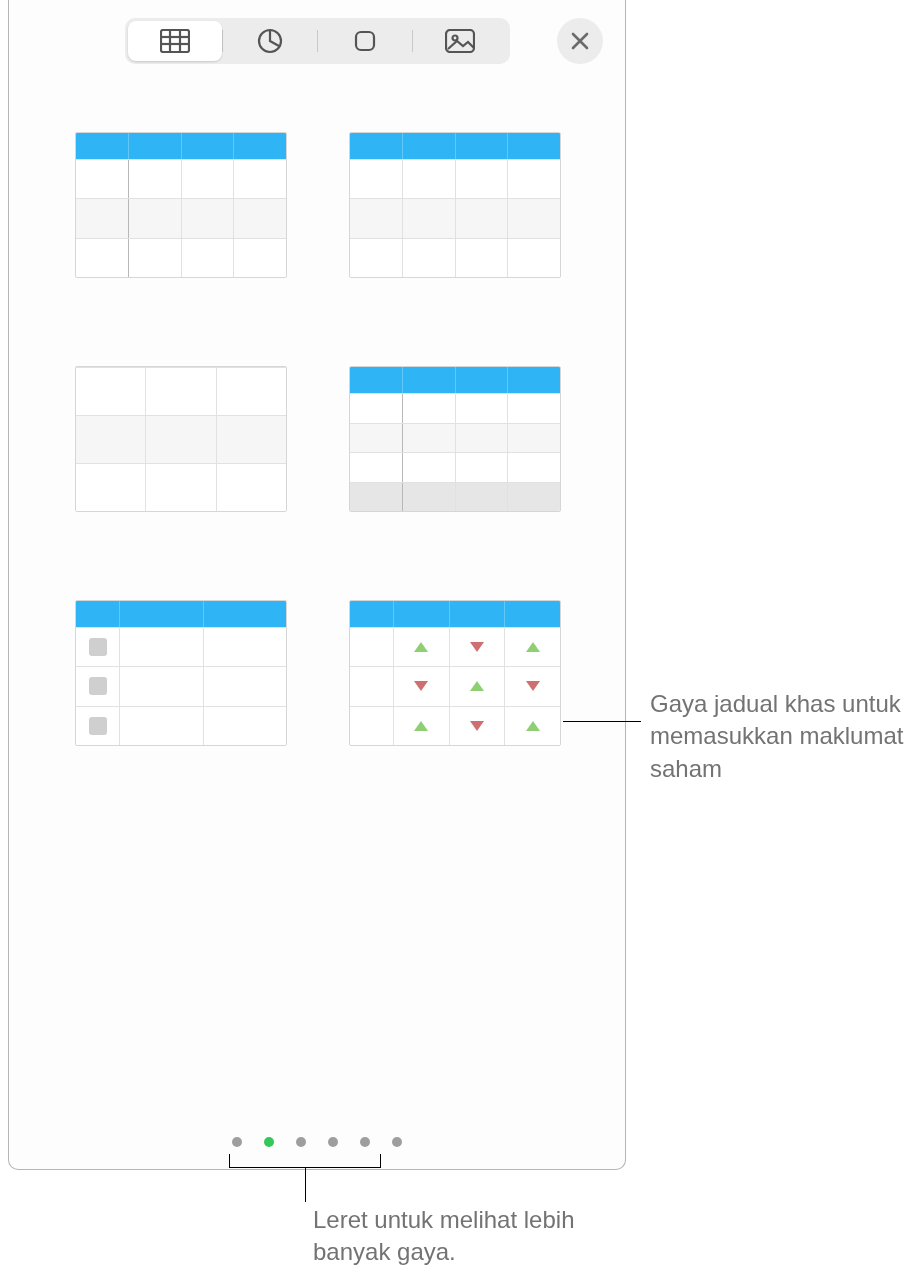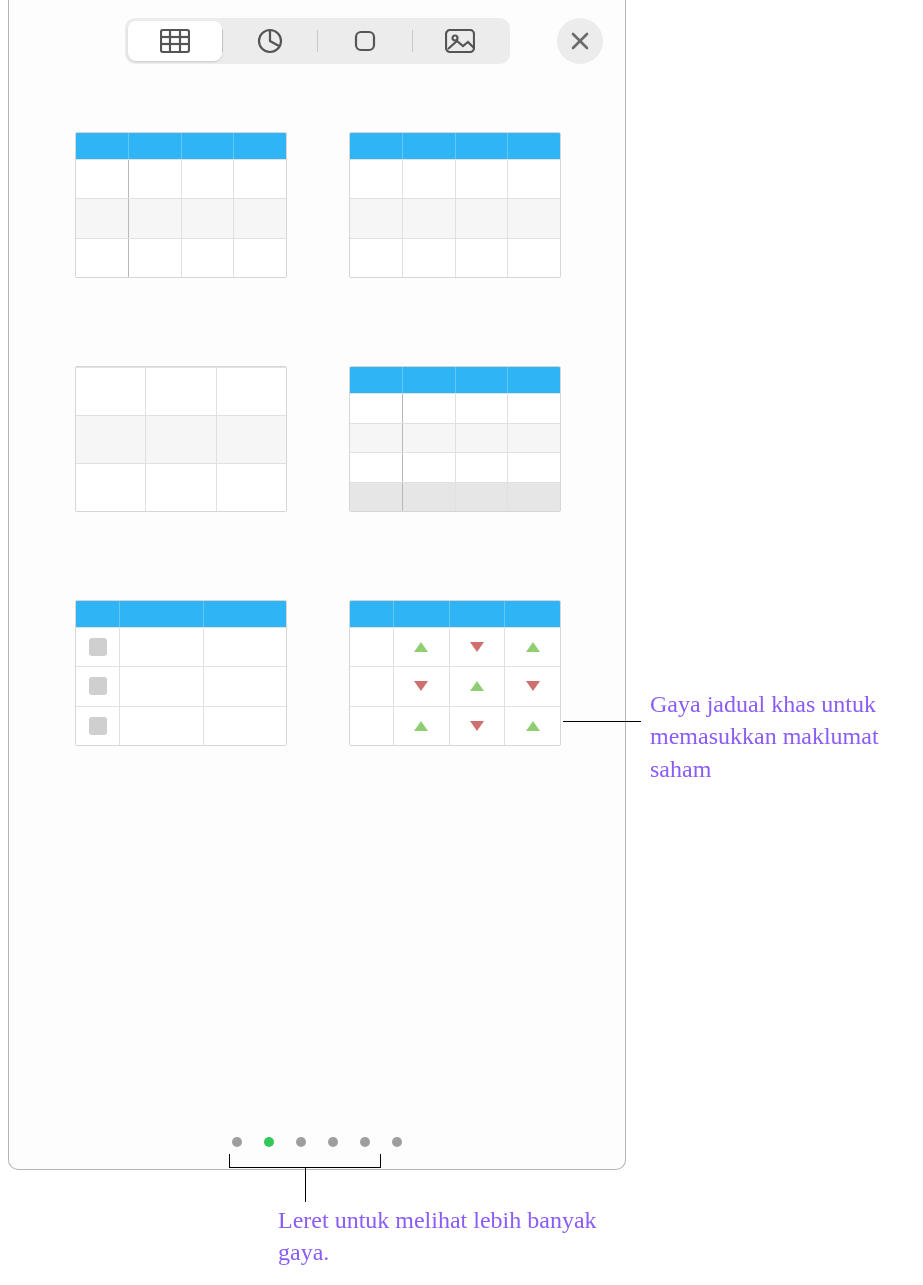--- a/index.html
+++ b/index.html
@@ -152,22 +152,21 @@
     width: 10px; height: 10px;
     border-radius: 50%;
     background: #9e9e9e;
   }
   .dot.active { background: #34c759; }
   
   .callout {
     position: absolute;
     font-size: 24px;
     line-height: 1.35;
-    color: #8b5cf6;
-    font-family: Liberation Serif, serif;
+    color: #737373;
   }
   .callout-line {
     position: absolute;
     background: #000;
   }
   
   .bracket {
     position: absolute;
     left: 229px;
     width: 152px;
@@ -446,13 +445,13 @@
     <div class="dot"></div>
   </div>
 
 </div>
 
 <div class="callout-line" style="left:563px; top:721px; width:78px; height:1px;"></div>
 <div class="callout" style="left:650px; top:688px; width:260px;">Gaya jadual khas untuk memasukkan maklumat saham</div>
 
 <div class="bracket" style="top:1154px;"></div>
 <div class="bracket-stem" style="left:305px; top:1168px; height:34px;"></div>
-<div class="callout" style="left:278px; top:1204px; width:320px;">Leret untuk melihat lebih banyak gaya.</div>
+<div class="callout" style="left:313px; top:1204px; width:320px;">Leret untuk melihat lebih banyak gaya.</div>
 
 </body></html>

